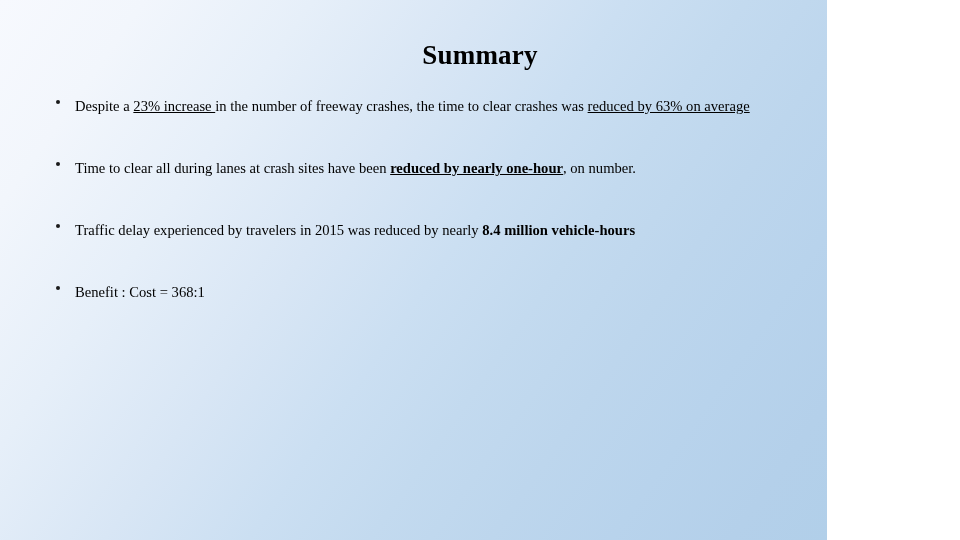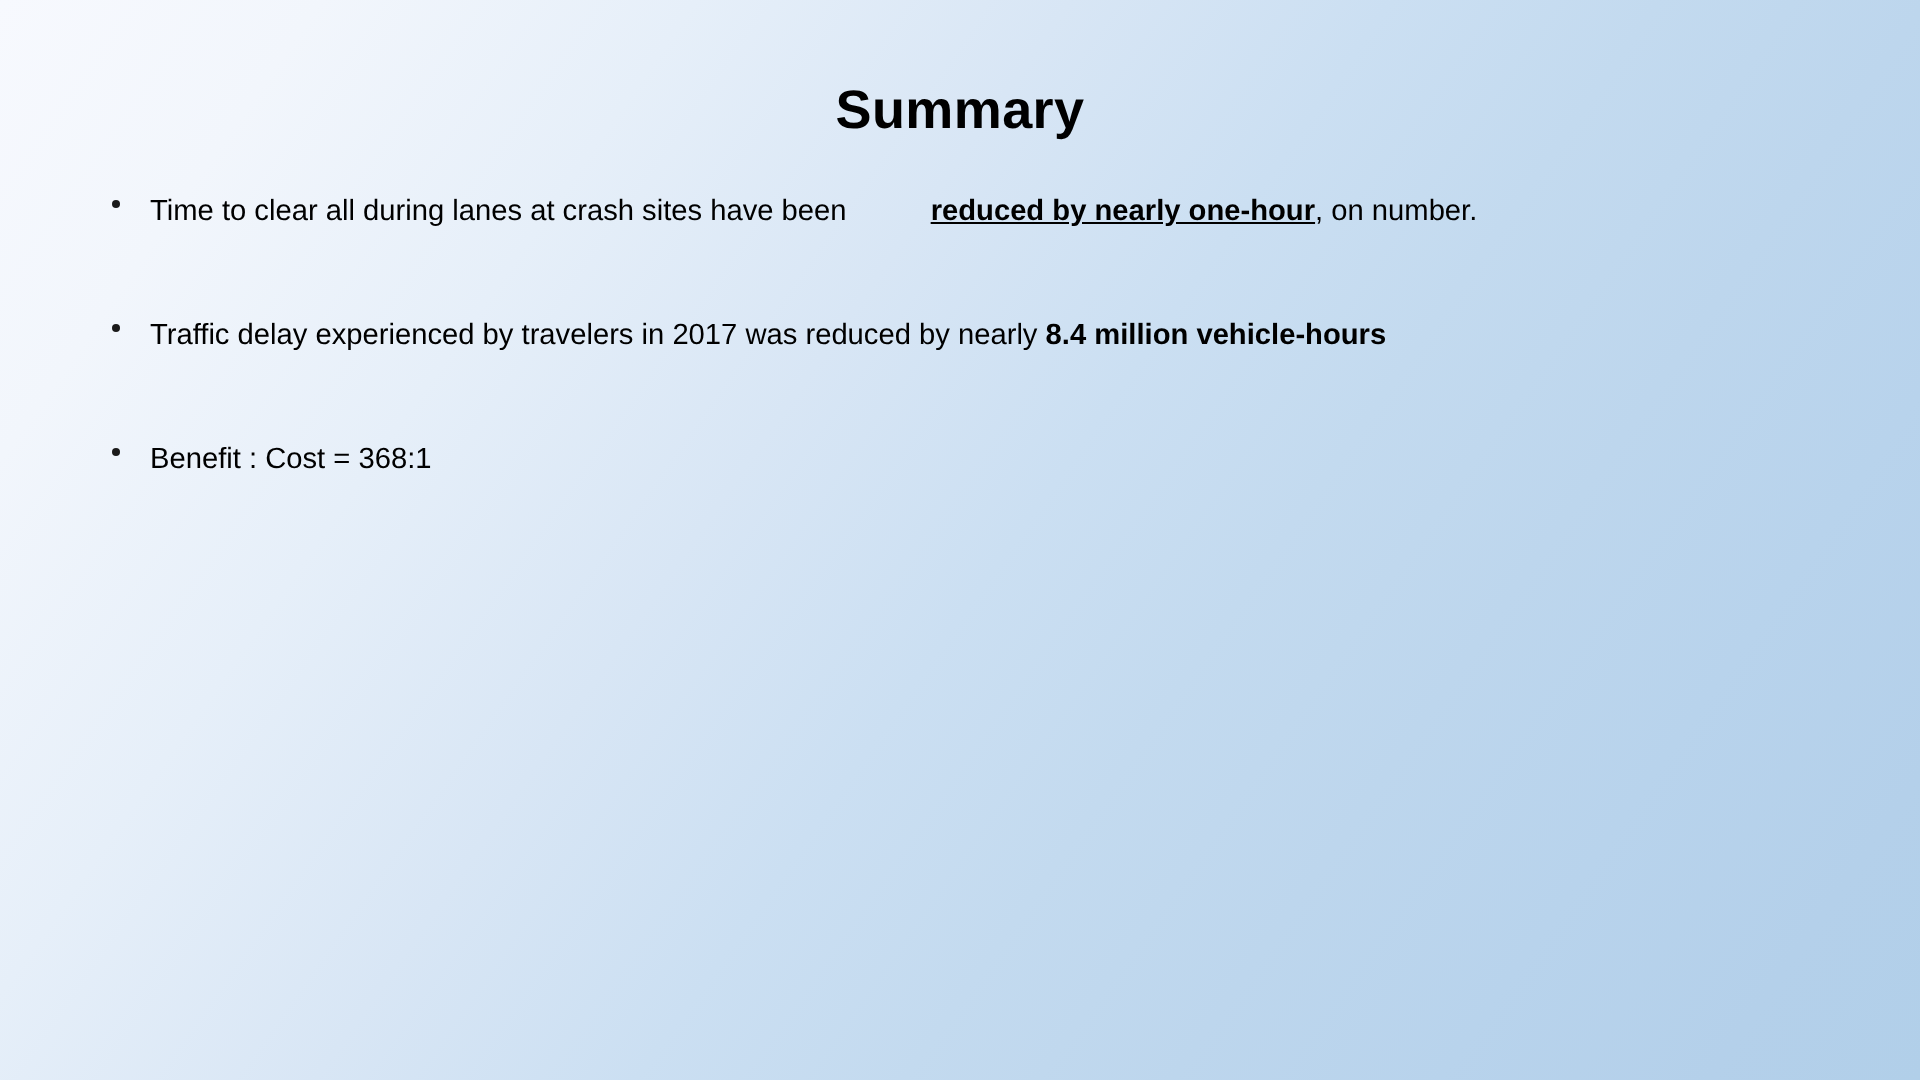--- a/index.html
+++ b/index.html
@@ -8,35 +8,36 @@
   }
   body {
     width: 960px;
     height: 540px;
     overflow: hidden;
     font-family: "Liberation Sans", sans-serif;
     color: #000000;
   }
   #slide {
     position: relative;
-    width: 960px;
+    width: 827px;
     height: 540px;
     box-sizing: border-box;
     background:
       linear-gradient(125deg,
         #f7f9fe 0%,
         #f2f6fc 12%,
         #e6eff9 26%,
         #d8e6f5 40%,
         #cbdff2 52%,
         #c3daef 62%,
         #bdd6ed 72%,
         #b8d3ec 82%,
         #b4d0ea 92%,
         #b1cfe9 100%);
+    font-family: Liberation Serif, serif;
   }
   #slide-title {
     position: absolute;
     top: 40px;
     left: 0;
     width: 960px;
     text-align: center;
     font-size: 27px;
     font-weight: bold;
     letter-spacing: 0.2px;
@@ -79,42 +80,45 @@
     text-decoration: underline;
     text-underline-offset: 1px;
   }
   .b {
     font-weight: bold;
   }
   .bu {
     font-weight: bold;
     text-decoration: underline;
     text-underline-offset: 1px;
-    margin-left: 38px;
   }
 </style>
 </head>
 <body>
 
 <div id="slide">
 
   <div id="slide-title">Summary</div>
 
   <ul id="bullet-list">
 
+    <li class="bullet-item">
+      <span class="bullet-marker"></span>
+      <span class="bullet-text"><span>Despite a </span><span class="u">23% increase </span><span>in the number of freeway crashes, the time to clear crashes was </span><span class="u">reduced by 63% on average</span></span>
+    </li>
 
     <li class="bullet-item">
       <span class="bullet-marker"></span>
       <span class="bullet-text"><span>Time to clear all during lanes at crash sites have been </span><span class="bu">reduced by nearly one-hour</span><span>, on number.</span></span>
     </li>
 
 
     <li class="bullet-item">
       <span class="bullet-marker"></span>
-      <span class="bullet-text"><span>Traffic delay experienced by travelers in 2017 was reduced by nearly  </span><span class="b">8.4 million vehicle-hours</span></span>
+      <span class="bullet-text"><span>Traffic delay experienced by travelers in 2015 was reduced by nearly  </span><span class="b">8.4 million vehicle-hours</span></span>
     </li>
 
 
     <li class="bullet-item">
       <span class="bullet-marker"></span>
       <span class="bullet-text"><span>Benefit : Cost = 368:1</span></span>
     </li>
 
   </ul>
 

